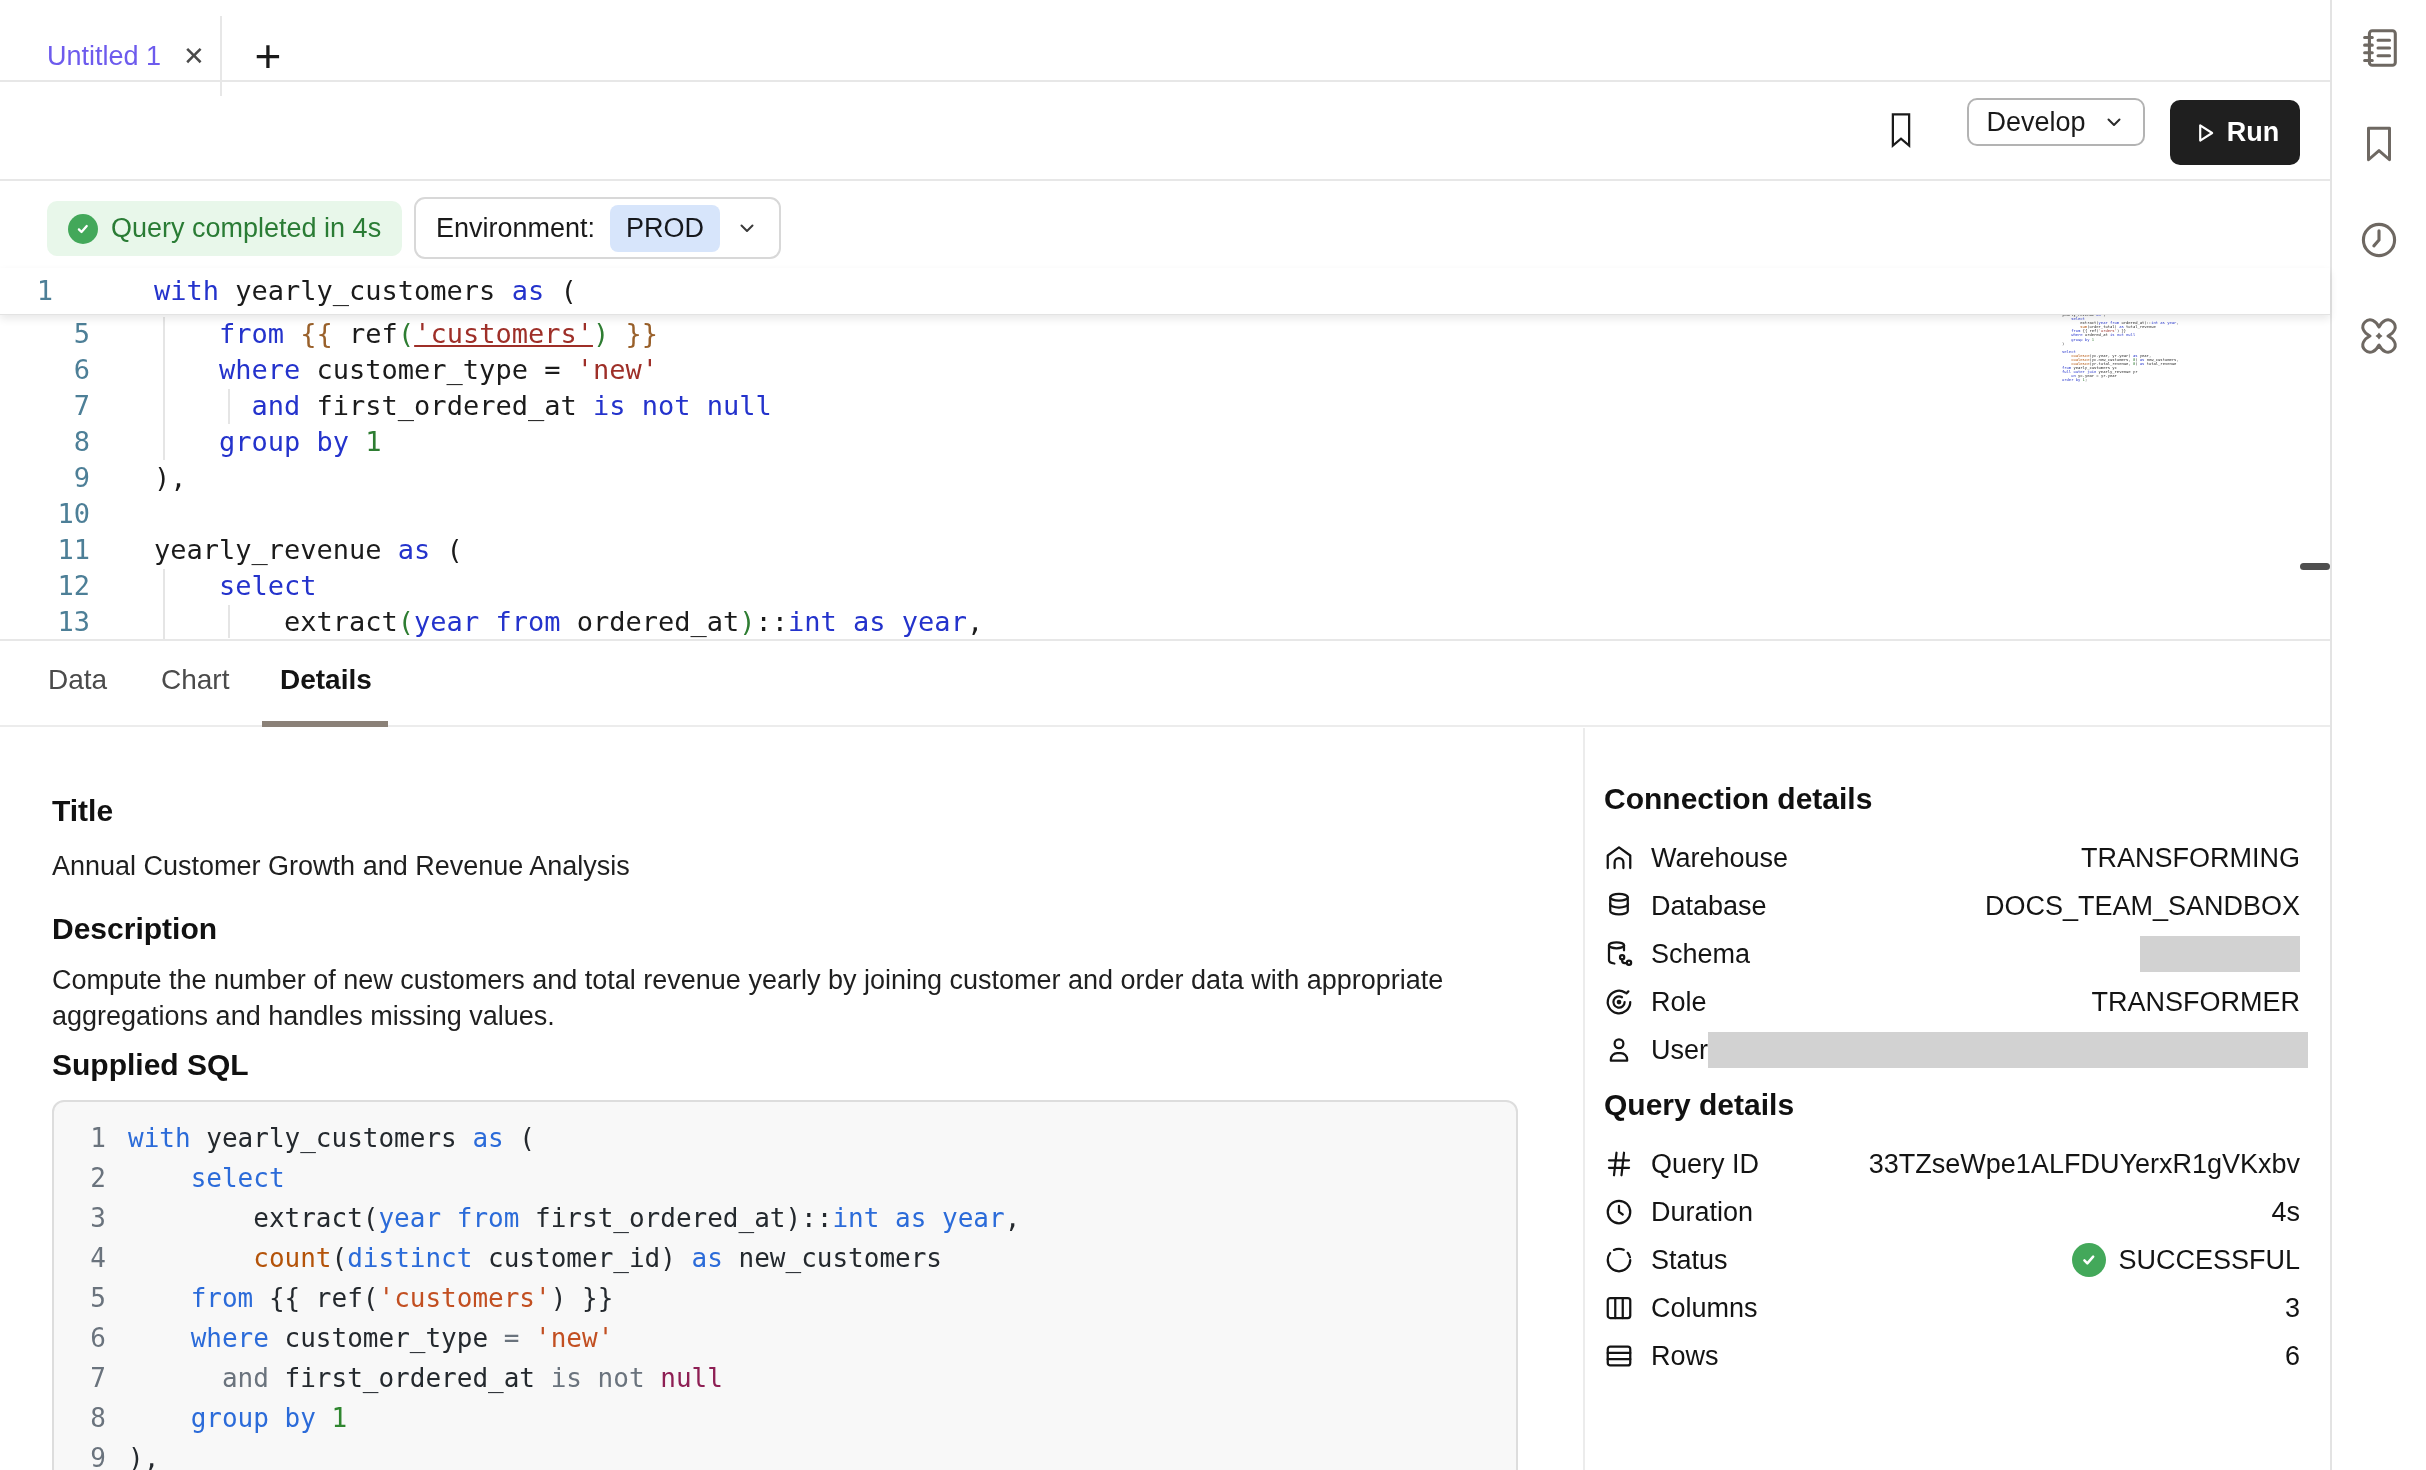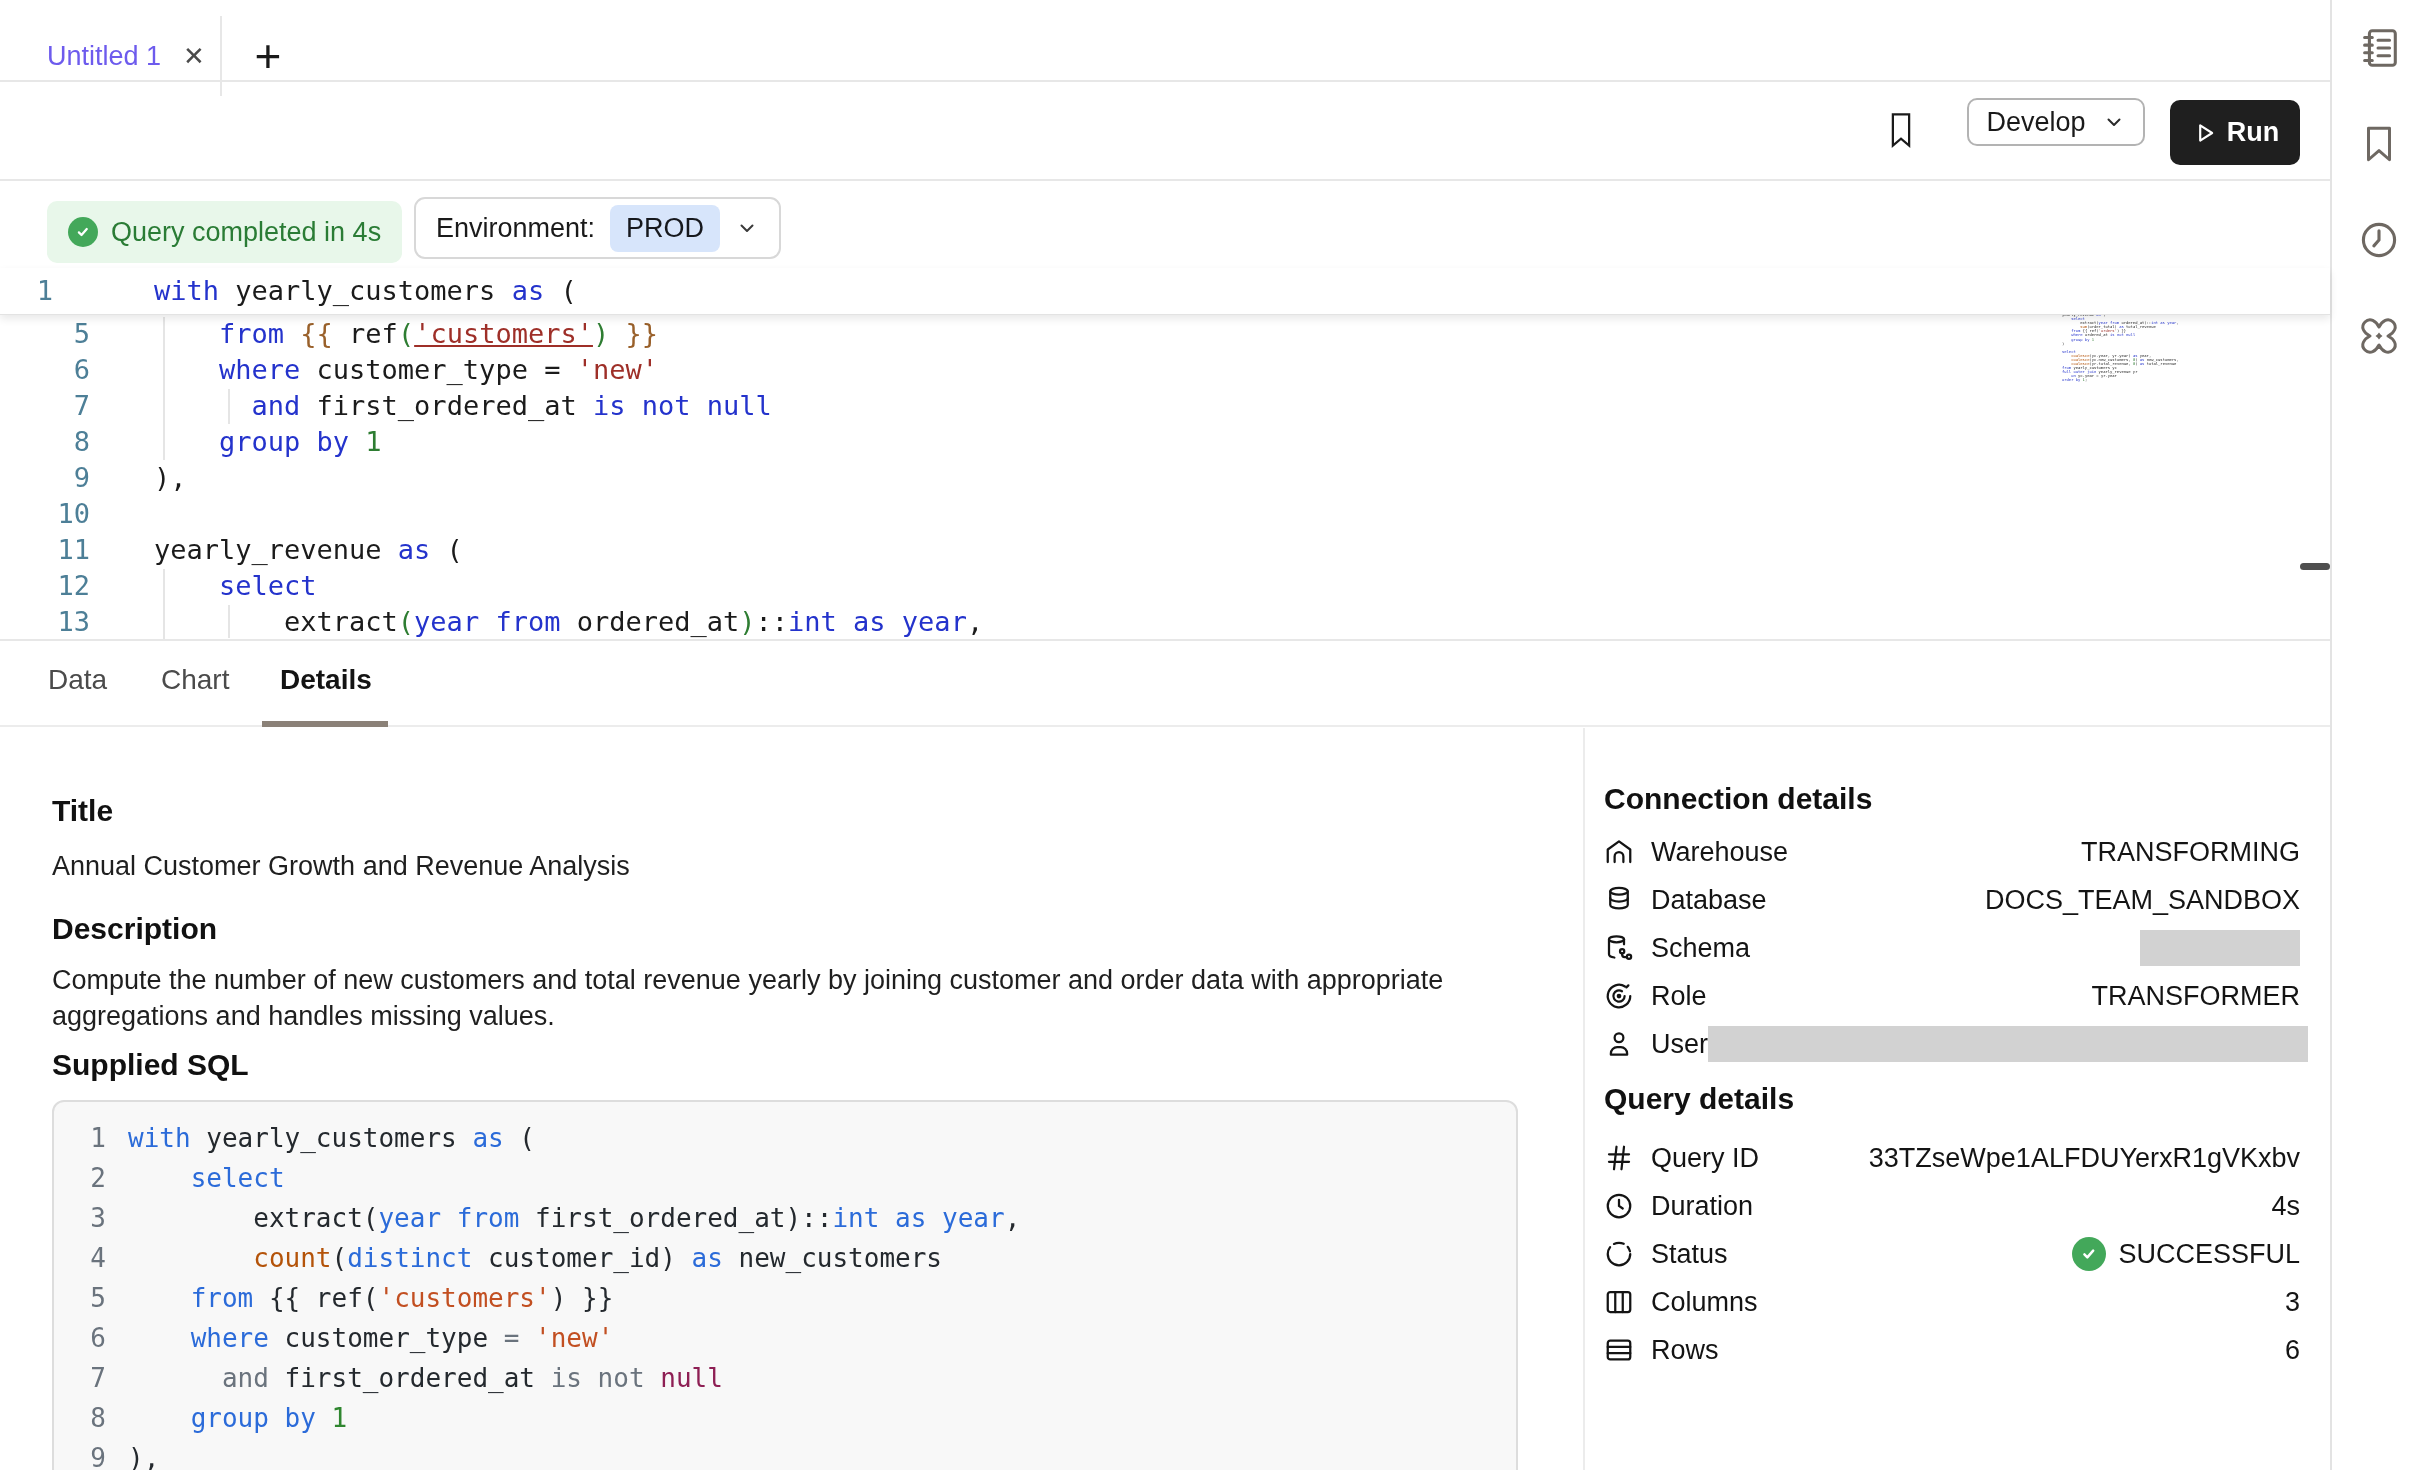--- a/index.html
+++ b/index.html
@@ -16,21 +16,21 @@
   .newtab{position:absolute;left:238px;top:0;height:80px;width:60px;display:flex;align-items:center;justify-content:center;font-size:46px;font-weight:300;color:#1a1a1a}
 
   
   .bm-btn{position:absolute;left:1882px;top:104px;width:38px;height:52px;display:flex;align-items:center;justify-content:center}
   .develop-btn{position:absolute;left:1967px;top:98px;width:178px;height:48px;border:2px solid #b3b3b3;border-radius:10px;
       display:flex;align-items:center;justify-content:center;gap:16px;font-size:27px;color:#1a1a1a;background:#fff;box-sizing:border-box}
   .run-btn{position:absolute;left:2170px;top:100px;width:130px;height:65px;background:#1f1f1f;border-radius:10px;
       display:flex;align-items:center;justify-content:center;gap:10px;color:#fff;font-size:27px;font-weight:600}
 
   
-  .status-pill{position:absolute;left:47px;top:201px;height:62px;background:#e8f7ea;border-radius:10px;
+  .status-pill{position:absolute;left:47px;top:201px;height:55px;background:#e8f7ea;border-radius:10px;
       display:inline-flex;align-items:center;gap:13px;padding:0 21px;font-size:27px;font-weight:500;color:#2a7c35}
   .check-circle{width:30px;height:30px;border-radius:50%;background:#43a85a;display:flex;align-items:center;justify-content:center;flex:none}
   .env-select{position:absolute;left:414px;top:197px;height:62px;border:2px solid #d8d8d8;border-radius:11px;background:#fff;
       display:inline-flex;align-items:center;gap:15px;padding:0 20px;box-sizing:border-box}
   .env-label{font-size:27px;color:#1a1a1a}
   .env-pill{background:#d7e5fb;border-radius:8px;padding:8px 16px;font-size:27px;font-weight:500;color:#16181d}
 
   
   .code-line{display:flex}
   .code{white-space:pre}
@@ -74,21 +74,21 @@
   .sqlblock{width:1466px;height:420px;border:2px solid #dddddd;border-radius:12px;background:#f8f8f8;
       padding-top:16px;box-sizing:border-box;overflow:hidden}
   .dtl .code-line{height:40px;font:26px/40px "DejaVu Sans Mono",monospace}
   .dtl .ln{width:52px;text-align:right;color:#6a737d}
   .dtl .code{padding-left:22px;color:#24292e}
   .dtl .tk-k{color:#2b6bd9}.dtl .tk-t{color:#24292e}.dtl .tk-s{color:#c24f21}
   .dtl .tk-f{color:#b45309}.dtl .tk-o{color:#6a737d}.dtl .tk-x{color:#8e1f54}.dtl .tk-n{color:#2f862f}
 
   
   .panel{position:absolute;left:1604px;top:746px;width:696px}
-  .h-conn{margin:36px 0 16px !important}
+  .h-conn{margin:36px 0 22px !important}
   .h-query{margin:18px 0 22px !important}
   .crow{height:40px;margin-bottom:8px;display:flex;align-items:center}
   .crow .ic{width:30px;height:30px;margin-right:17px;flex:none}
   .crow .lbl{font-size:27px;color:#141414}
   .crow .val{margin-left:auto;font-size:27px;color:#141414;text-align:right;display:flex;align-items:center;gap:12px}
   .redact{background:#d2d2d2;height:36px}
   .redact-schema{width:160px}
   .redact-user{width:600px}
   .status-circle{width:34px;height:34px;border-radius:50%;background:#43a85a;display:flex;align-items:center;justify-content:center;flex:none}
 

